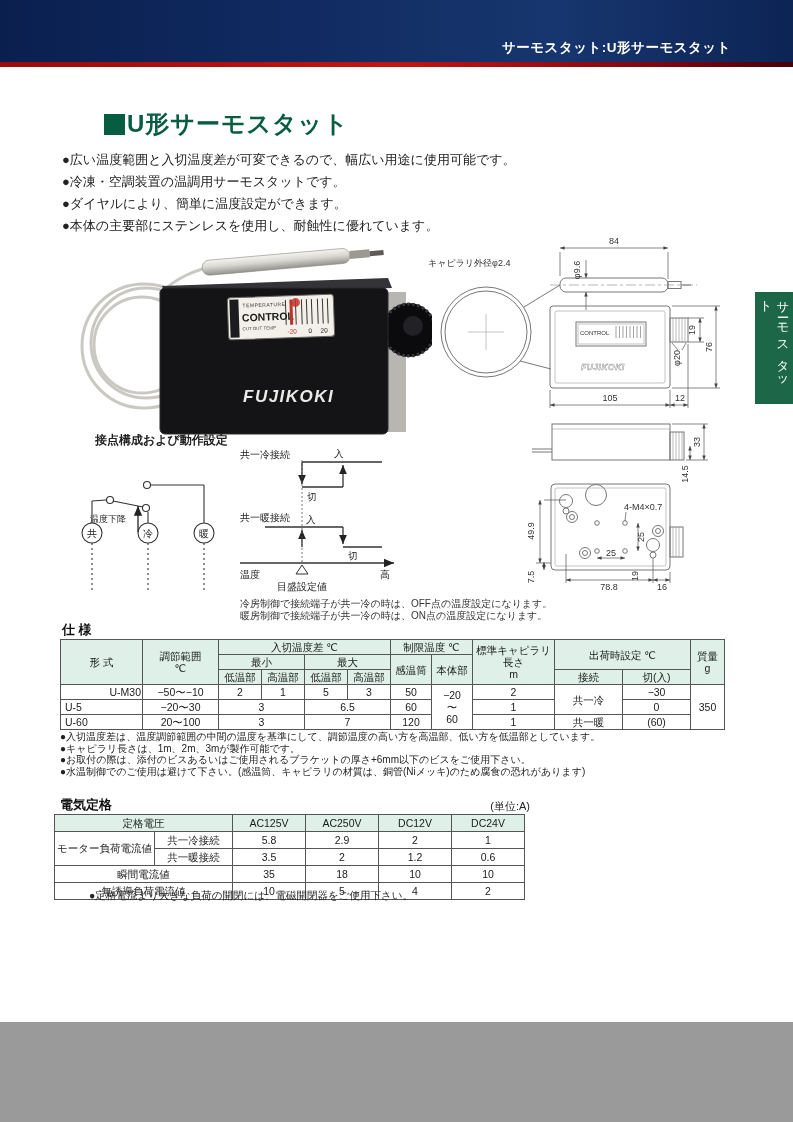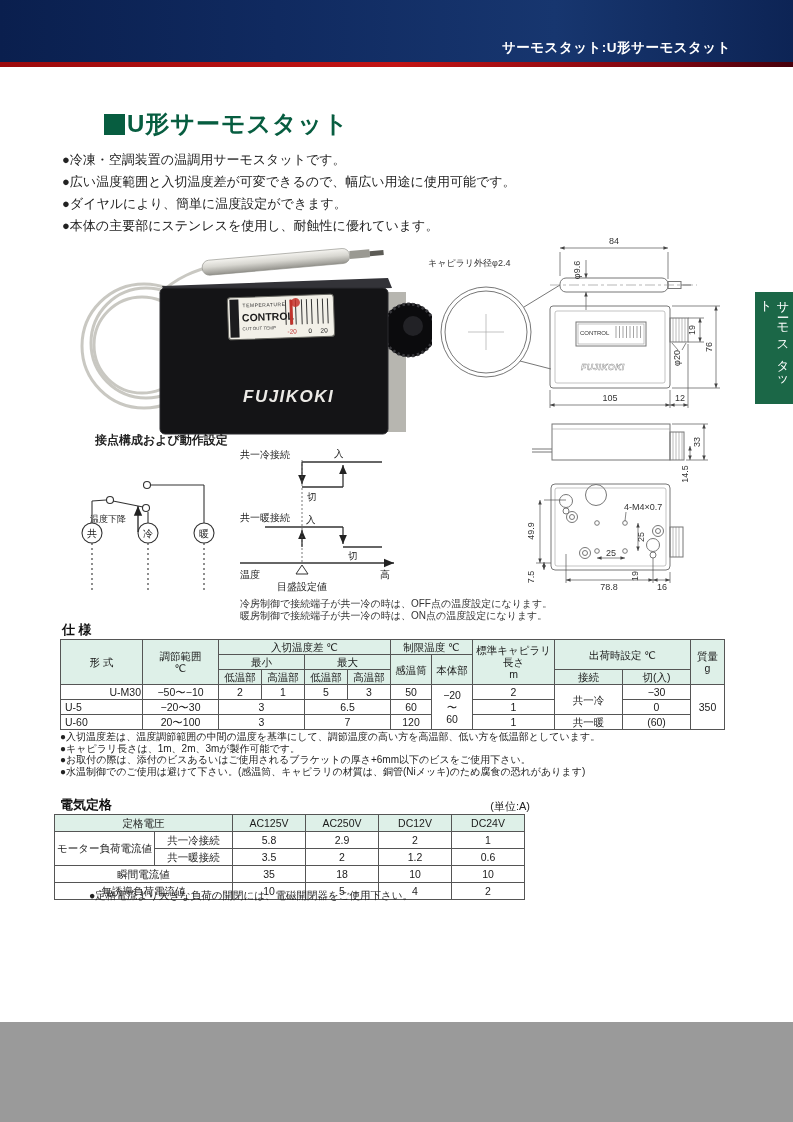--- a/index.html
+++ b/index.html
@@ -66,22 +66,22 @@
   <div class="side-tab">
     <span>サーモスタット</span>
   </div>
 
   <div class="main-title">
     <span class="title-square"></span>
     <span>U形サーモスタット</span>
   </div>
 
   <div class="intro">
+    <div>●広い温度範囲と入切温度差が可変できるので、幅広い用途に使用可能です。</div>
     <div>●冷凍・空調装置の温調用サーモスタットです。</div>
-    <div>●広い温度範囲と入切温度差が可変できるので、幅広い用途に使用可能です。</div>
     <div>●ダイヤルにより、簡単に温度設定ができます。</div>
     <div>●本体の主要部にステンレスを使用し、耐蝕性に優れています。</div>
   </div>
 
   <svg class="photo-svg" width="392" height="215" viewBox="0 0 392 215">
     <defs>
       <linearGradient id="met" x1="0" x2="0" y1="0" y2="1">
         <stop offset="0" stop-color="#f5f4f0"></stop>
           <stop offset=".45" stop-color="#d8d7d1"></stop>
           <stop offset="1" stop-color="#93928c"></stop>

